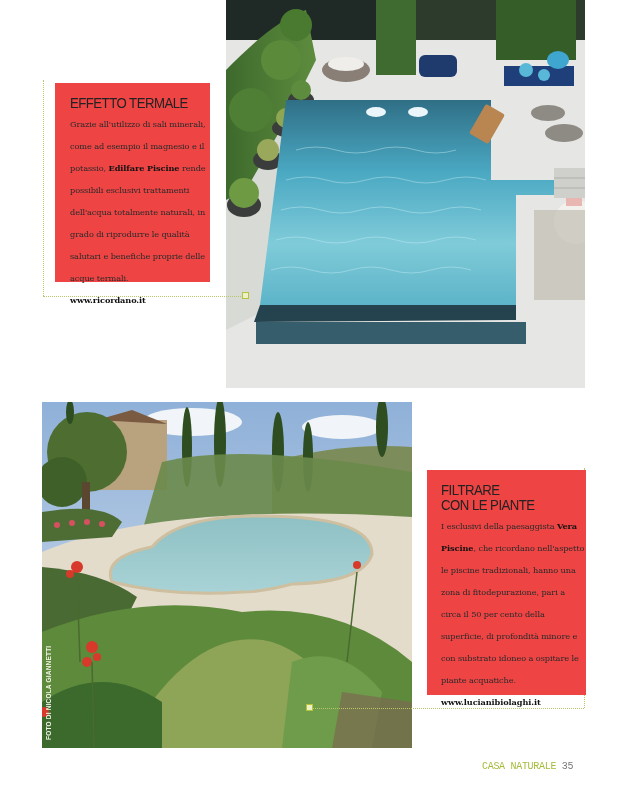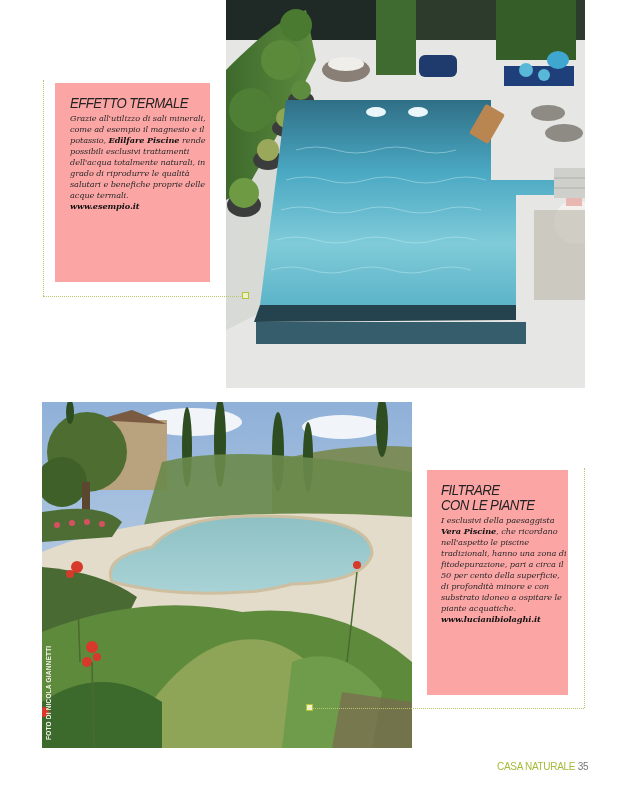--- a/index.html
+++ b/index.html
@@ -1,31 +1,31 @@
 <!DOCTYPE html>
 <html><head>
 <meta charset="utf-8">
 <style>
   html,body{margin:0;padding:0;}
   body{width:628px;height:800px;background:#ffffff;position:relative;overflow:hidden;font-family:"DejaVu Serif",serif;}
   .photo{position:absolute;overflow:hidden;}
   #photo-pool{left:226px;top:0;width:359px;height:388px;background:#dfe2e0;}
   #photo-biolake{left:42px;top:402px;width:370px;height:346px;background:#9cb0c8;}
-  .box{position:absolute;background:#fca5a5;box-sizing:border-box;font-style:italic;}
+  .box{position:absolute;background:#ef4444;box-sizing:border-box;}
   #box-effetto{left:55px;top:83px;width:155px;height:199px;padding:12px 0 0 15px;}
-  #box-filtrare{left:427px;top:470px;width:141px;height:225px;padding:12px 0 0 14px;}
+  #box-filtrare{left:427px;top:470px;width:159px;height:225px;padding:12px 0 0 14px;}
   .box h2{margin:0;font-family:"Liberation Sans",sans-serif;font-weight:400;font-size:15px;line-height:15px;color:#222;letter-spacing:-0.6px;transform:scaleX(0.88);transform-origin:left;white-space:nowrap;}
-  .box p{margin:3px 0 0 0;font-family:"DejaVu Serif",serif;font-size:8.2px;line-height:11px;color:#2a2a2a;letter-spacing:-0.1px;}
+  .box p{margin:3px 0 0 0;font-family:"DejaVu Serif",serif;font-size:8.2px;line-height:22px;color:#2a2a2a;letter-spacing:-0.1px;}
   .box p b{font-weight:700;color:#111;}
   .box .url{display:block;font-weight:700;color:#111;}
   .dotline{position:absolute;}
   .vdot{border-left:1.3px dotted #b9c56a;width:0;}
   .hdot{border-top:1.3px dotted #b9c56a;height:0;}
   .marker{position:absolute;width:5px;height:5px;border:1.5px solid #b5c33a;background:#eef1c8;}
-  #footer{position:absolute;left:497px;top:761px;font-family:Liberation Sans, sans-serif;font-size:10px;letter-spacing:-0.3px;white-space:nowrap;}
+  #footer{position:absolute;left:482px;top:761px;font-family:Liberation Mono, monospace;font-size:10px;letter-spacing:-0.3px;white-space:nowrap;}
   #footer .mag{color:#a6bb3a;}
   #footer .pg{color:#777;}
   #credit{position:absolute;left:45px;top:743px;transform:rotate(-90deg);transform-origin:left top;font-family:"Liberation Sans",sans-serif;font-size:6.5px;font-weight:700;color:#f4f4ea;letter-spacing:0.2px;white-space:nowrap;}
 </style>
 </head>
 <body>
 
 <div class="photo" id="photo-pool">
   <svg width="359" height="388" viewBox="0 0 359 388">
     <defs>
@@ -96,21 +96,21 @@
     <line x1="328" y1="188" x2="359" y2="188" stroke="#aeb0ab"></line>
   </svg>
 </div>
 
 <div class="dotline vdot" style="left:43px;top:80px;height:216px;"></div>
 <div class="dotline hdot" style="left:43px;top:296px;width:200px;"></div>
 <div class="marker" style="left:242px;top:292px;"></div>
 
 <div class="box" id="box-effetto">
   <h2>EFFETTO TERMALE</h2>
-  <p><span>Grazie all'utilizzo di sali minerali, come ad esempio il magnesio e il potassio, </span><b>Edilfare Piscine</b><span> rende possibili esclusivi trattamenti dell'acqua totalmente naturali, in grado di riprodurre le qualità salutari e benefiche proprie delle acque termali.</span><span class="url">www.esempio.it</span></p>
+  <p><span>Grazie all'utilizzo di sali minerali, come ad esempio il magnesio e il potassio, </span><b>Edilfare Piscine</b><span> rende possibili esclusivi trattamenti dell'acqua totalmente naturali, in grado di riprodurre le qualità salutari e benefiche proprie delle acque termali.</span><span class="url">www.ricordano.it</span></p>
 </div>
 
 <div class="photo" id="photo-biolake">
   <svg width="370" height="346" viewBox="0 0 370 346">
     <defs>
       <linearGradient id="sky" x1="0" y1="0" x2="0" y2="1">
         <stop offset="0" stop-color="#8fb0d8"></stop>
         <stop offset="1" stop-color="#d8e3ee"></stop>
       </linearGradient>
       <linearGradient id="pond" x1="0" y1="0" x2="0" y2="1">

